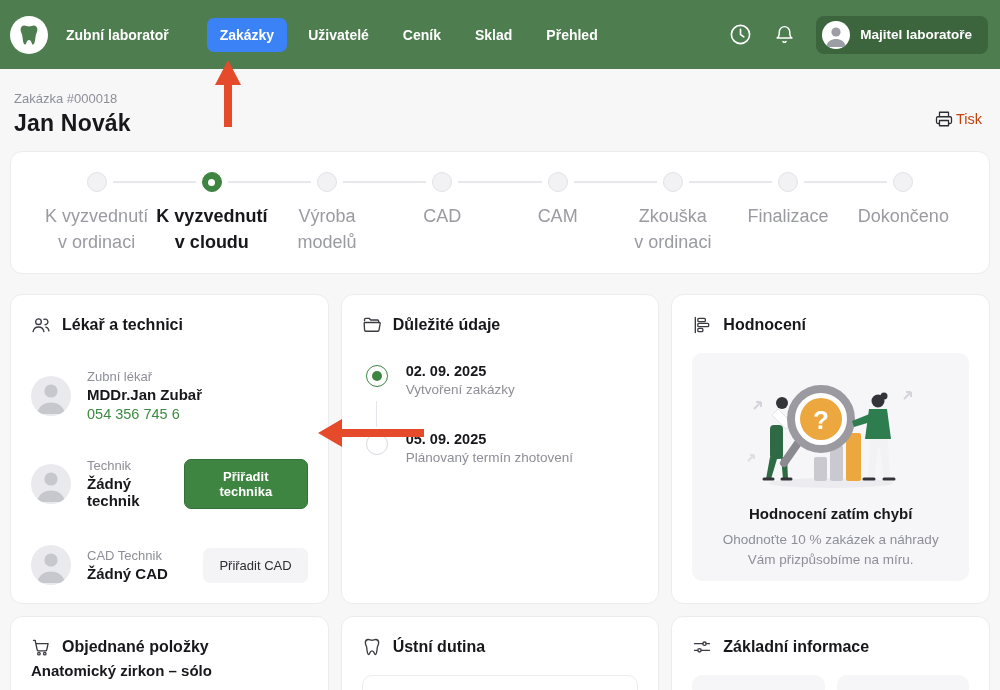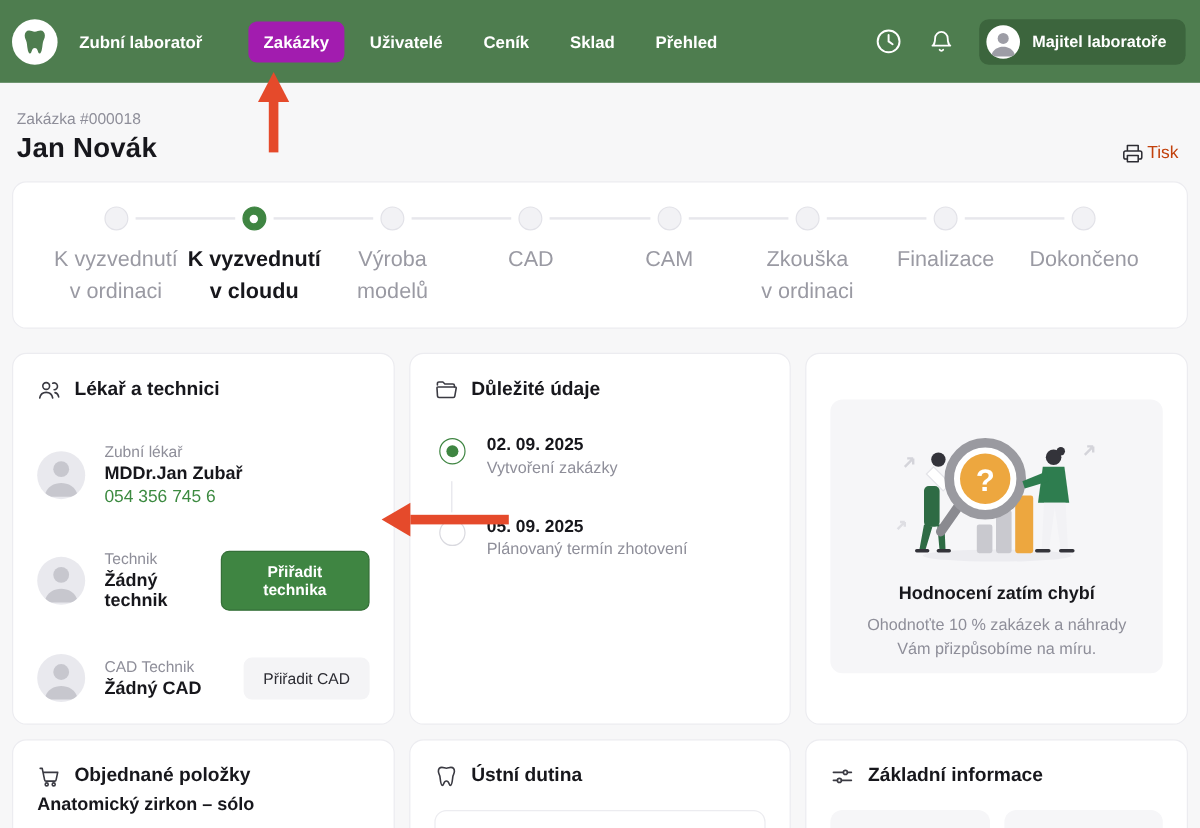--- a/index.html
+++ b/index.html
@@ -6,29 +6,29 @@
   html,body { width:1000px; height:690px; }
   body { font-family:"Liberation Sans", sans-serif; background:#f7f7f8; color:#17171c; }
   .viewport { position:relative; width:1000px; height:690px; overflow:hidden; }
 
   
   .navbar { height:69px; background:#4e7d4f; display:flex; align-items:center; padding:0 12px 0 10px; }
   .logo-circle { width:38px; height:38px; border-radius:50%; background:#fff; display:flex; align-items:center; justify-content:center; flex:0 0 auto; }
   .brand { color:#fff; font-weight:bold; font-size:14px; margin-left:18px; }
   .nav-items { display:flex; align-items:center; gap:8px; margin-left:38px; }
   .nav-item { color:#fff; font-weight:bold; font-size:14px; padding:9px 13px; border-radius:7px; cursor:pointer; white-space:nowrap; }
-  .nav-item.active { background:#a21caf; }
+  .nav-item.active { background:#3b82f6; }
   .nav-right { margin-left:auto; display:flex; align-items:center; gap:20px; }
   .icon-btn { width:24px; height:24px; display:flex; align-items:center; justify-content:center; cursor:pointer; }
   .user-pill { display:flex; align-items:center; gap:10px; background:#3c653d; border-radius:8px; padding:5px 16px 5px 6px; cursor:pointer; }
   .user-avatar { width:28px; height:28px; border-radius:50%; background:#fff; overflow:hidden; position:relative; }
   .user-pill .user-name { color:#fff; font-weight:bold; font-size:13.5px; }
 
   
-  .page-header { display:flex; align-items:flex-end; justify-content:space-between; padding:22px 14px 0 14px; }
+  .page-header { display:flex; align-items:center; justify-content:space-between; padding:22px 14px 0 14px; }
   .order-label { color:#8e8e99; font-size:13px; }
   .patient-name { font-size:23px; font-weight:bold; margin-top:4px; letter-spacing:.2px; }
   .print-btn { display:flex; align-items:center; gap:3px; font-size:14.5px; color:#c2410c; cursor:pointer; margin-top:10px; margin-right:4px; }
 
   
   .stepper-card { background:#fff; border:1px solid #ececf0; border-radius:12px; margin:14px 10px 0 10px; padding:20px 28px 18px 28px; display:flex; }
   .step { flex:1; position:relative; display:flex; flex-direction:column; align-items:center; cursor:pointer; }
   .step:not(:first-child)::before { content:""; position:absolute; top:9px; left:calc(-50% + 16px); width:calc(100% - 32px); height:1.5px; background:#e7e7ec; }
   .step-circle { width:20px; height:20px; border-radius:50%; background:#f2f2f5; border:1.5px solid #e2e2e8; position:relative; z-index:1; }
   .step.active .step-circle { background:#3f8542; border-color:#3f8542; }
@@ -266,20 +266,29 @@
           <div class="tl-dot"></div>
           <div class="tl-text">
             <div class="tl-date">05. 09. 2025</div>
             <div class="tl-desc">Plánovaný termín zhotovení</div>
           </div>
         </div>
       </div>
     </div>
 
     <div class="card">
+      <div class="card-header">
+        <svg width="20" height="20" viewBox="0 0 24 24" fill="none" stroke="#3a3a42" stroke-width="1.6" stroke-linecap="round">
+          <path d="M4 3v18"></path>
+            <rect x="7" y="4" width="9" height="4" rx="1.2"></rect>
+            <rect x="7" y="10" width="13" height="4" rx="1.2"></rect>
+            <rect x="7" y="16" width="6" height="4" rx="1.2"></rect>
+        </svg>
+        <span>Hodnocení</span>
+      </div>
       <div class="rating-panel">
         <svg width="210" height="120" viewBox="0 0 210 120">
 
           <path d="M28 38l7-7M35 31h-5M35 31v5" stroke="#d4d4da" stroke-width="2" fill="none"></path>
           <path d="M178 28l7-7M185 21h-5M185 21v5" stroke="#d4d4da" stroke-width="2" fill="none"></path>
           <path d="M22 90l6-6M28 84h-4M28 84v4" stroke="#dedee3" stroke-width="2" fill="none"></path>
           <ellipse cx="105" cy="112" rx="62" ry="5" fill="#ececf0"></ellipse>
 
           <rect x="88" y="86" width="13" height="24" rx="2" fill="#c9c9cf"></rect>
           <rect x="104" y="74" width="13" height="36" rx="2" fill="#c9c9cf"></rect>

